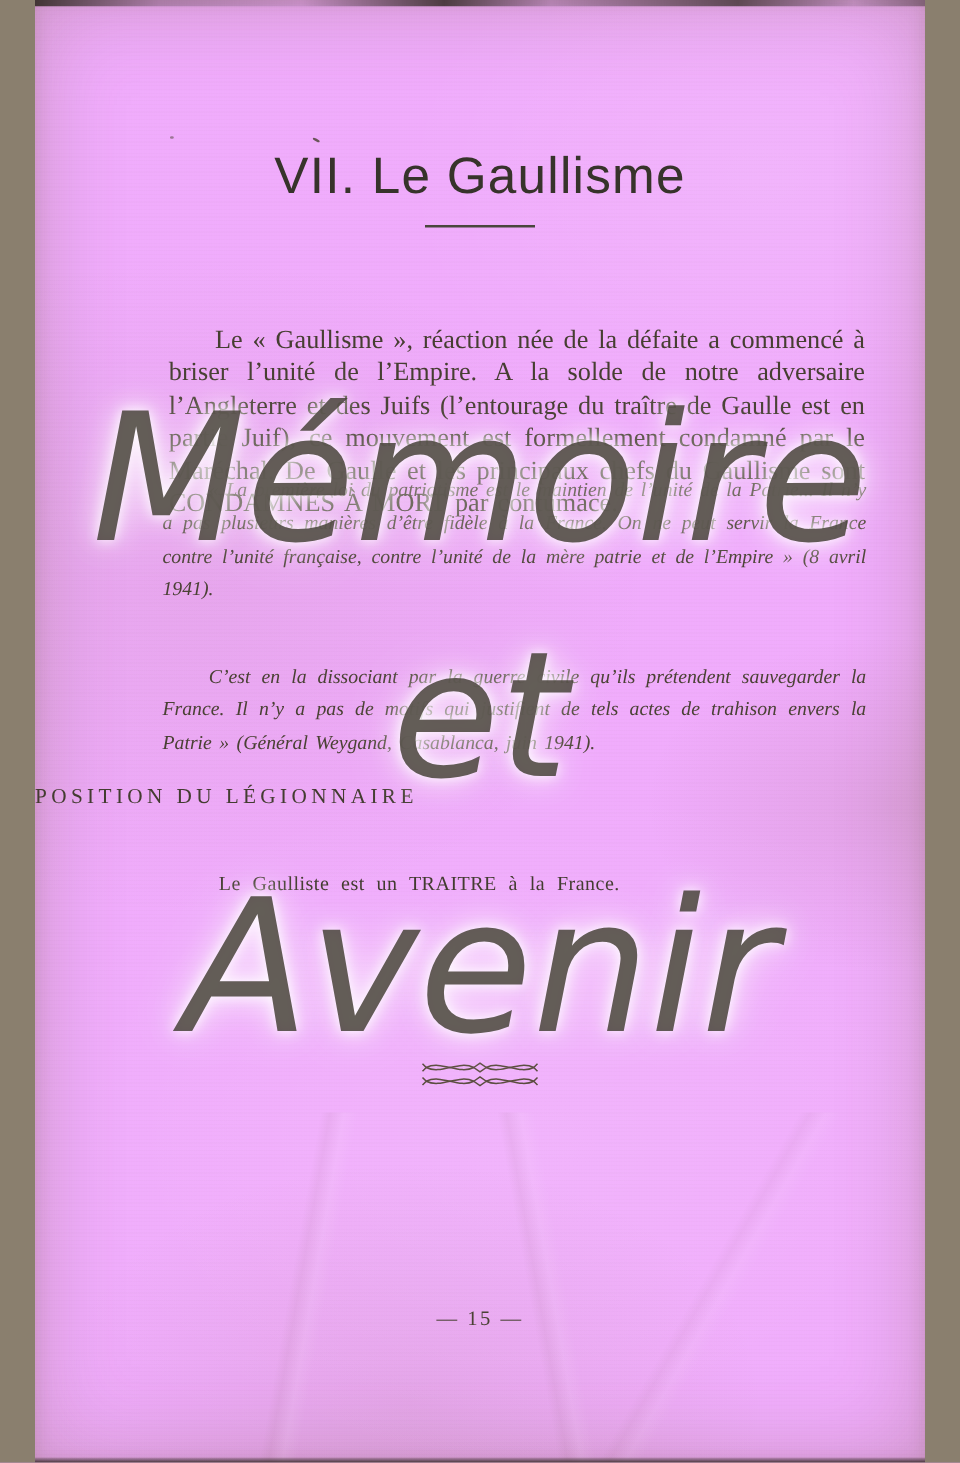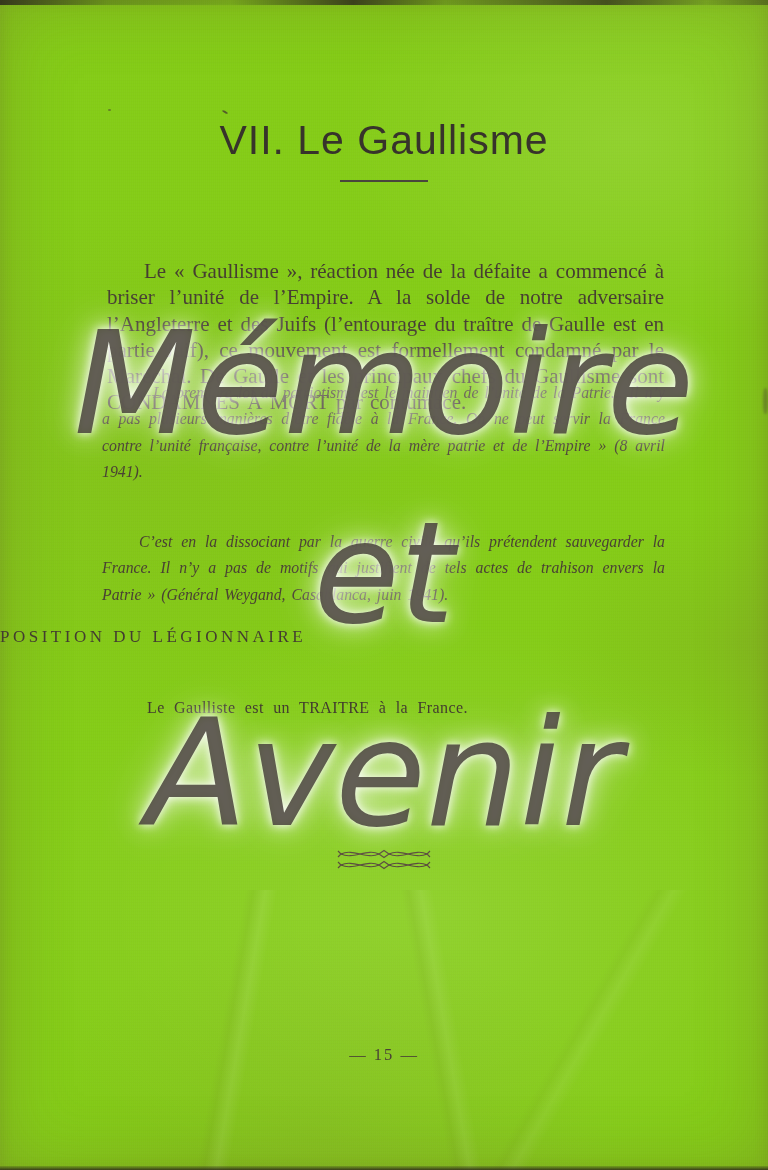--- a/index.html
+++ b/index.html
@@ -1,20 +1,20 @@
 <!DOCTYPE html>
 <html><head>
 <meta charset="utf-8">
 <style>
   html,body{margin:0;padding:0;background:#8a7f6e;}
   .page{
     position:relative;
-    width:768px;height:1170px;
+    width:712px;height:1170px;
     margin:0 auto;
-    background:#84cc16;
+    background:#f0abfc;
     overflow:hidden;
     font-family:"Liberation Serif", serif;
     box-shadow:inset 0 0 70px rgba(105,82,52,.28), inset 0 0 14px rgba(105,82,52,.18);
   }
   
   .texture{
     position:absolute;inset:0;pointer-events:none;
     background:
       radial-gradient(ellipse 420px 300px at 82% 12%, rgba(255,255,255,.10), transparent 70%),
       radial-gradient(ellipse 520px 380px at 18% 40%, rgba(122,96,60,.08), transparent 70%),

